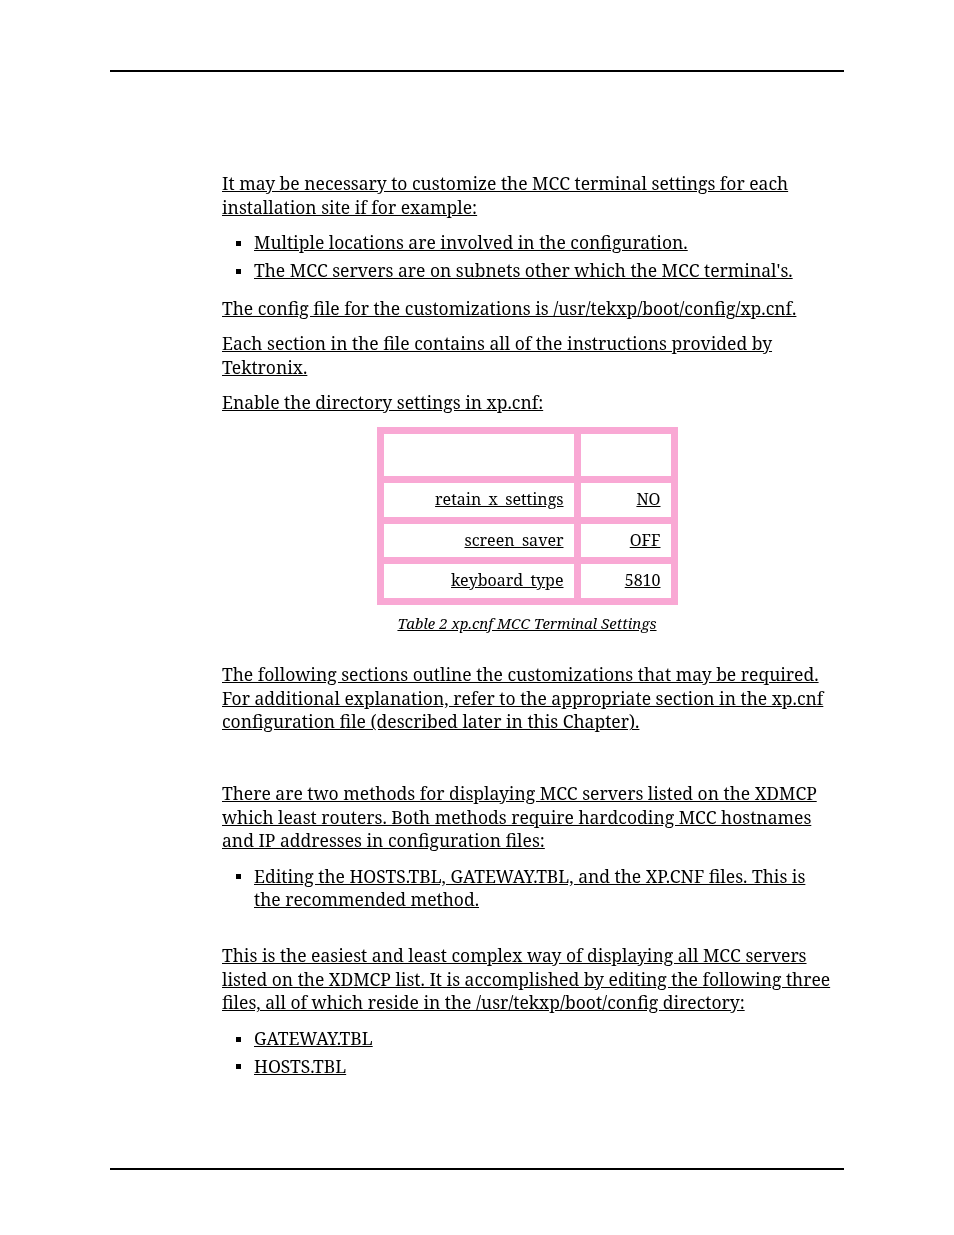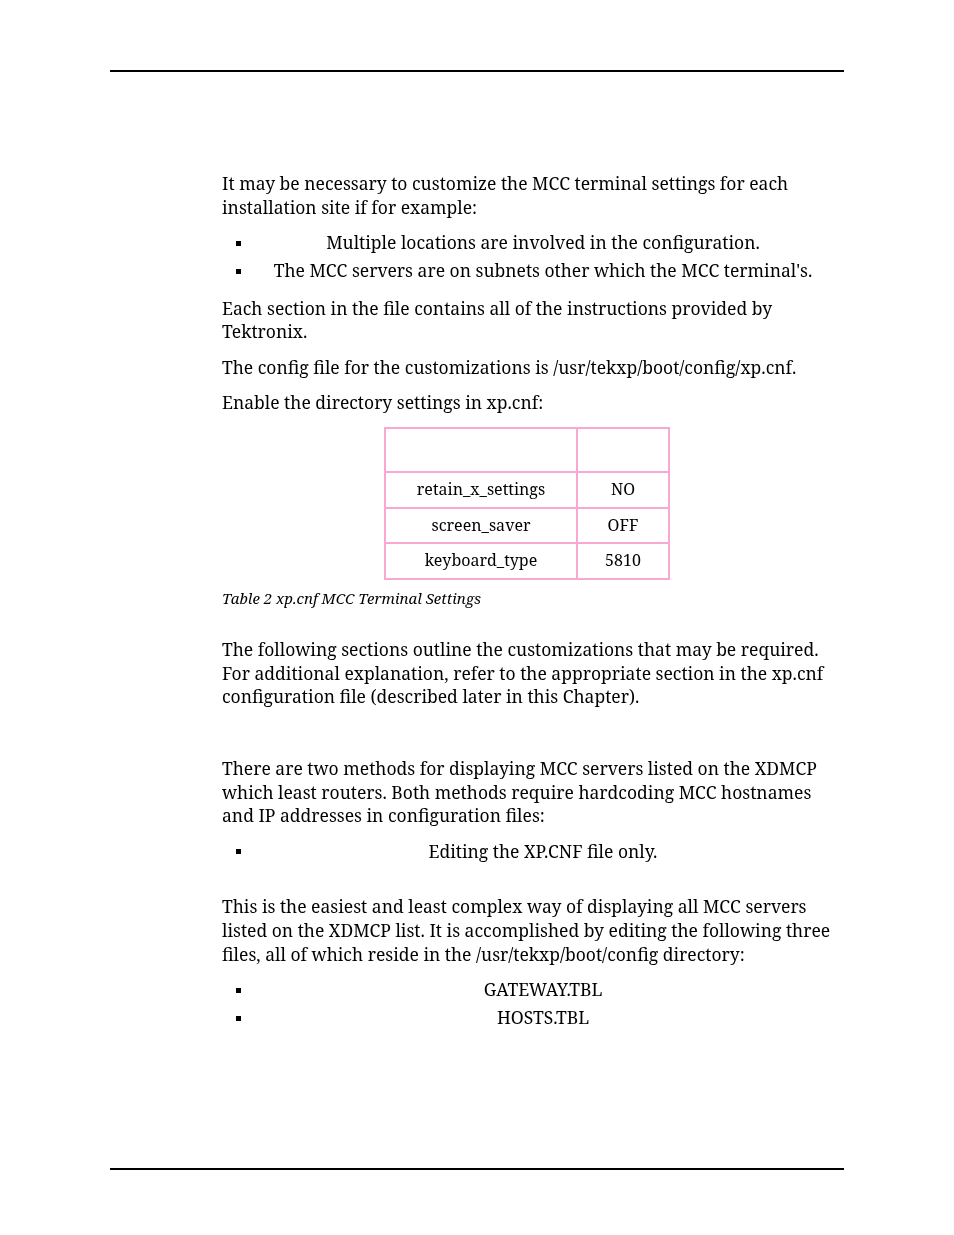--- a/index.html
+++ b/index.html
@@ -26,59 +26,60 @@
     position: absolute;
     left: 110px; right: 110px;
     bottom: 65px;
   }
   .rule-bottom {
     border-top: 2px solid #000;
   }
   .content {
     margin-left: 112px;   
     margin-right: 12px;
+    text-decoration: underline;
   }
   p { margin: 0 0 12px 0; }
   ul.sq {
     list-style: none;
     padding: 0;
     margin: 4px 0 14px 0;
   }
   ul.sq > li {
     position: relative;
     padding-left: 32px;
     margin: 4px 0;
-    text-align: center;
   }
   ul.sq > li::before {
     content: "";
     position: absolute;
     left: 14px;
     top: 0.55em;
     width: 5px; height: 5px;
     background: #000;
   }
   table.settings {
     border-collapse: collapse;
     margin: 10px auto 8px auto;
   }
   table.settings th, table.settings td {
-    border: 2px solid #f9a8d4;
+    border: 7px solid #f9a8d4;
     padding: 6px 10px;
-    text-align: center;
+    text-align: right;
     font-size: 16px;
     font-family: "Noto Serif", "Georgia", serif;
   }
   table.settings th {
     font-weight: normal;
     height: 30px;
   }
   table.settings th:first-child, table.settings td:first-child { width: 170px; }
   table.settings th:last-child,  table.settings td:last-child  { width: 70px; }
   .caption {
+    text-align: center;
     font-style: italic;
     font-size: 15px;
     margin: 4px 0 30px 0;
   }
   .gap { height: 36px; }
   .gap-sm { height: 18px; }
 </style>
 </head>
 <body>
 
@@ -88,22 +89,22 @@
 
   <div class="content">
 
     <p>It may be necessary to customize the MCC terminal settings for each installation site if for example:</p>
 
     <ul class="sq">
       <li>Multiple locations are involved in the configuration.</li>
       <li>The MCC servers are on subnets other which the MCC terminal's.</li>
     </ul>
 
+    <p>The config file for the customizations is /usr/tekxp/boot/config/xp.cnf.</p>
     <p>Each section in the file contains all of the instructions provided by Tektronix.</p>
-    <p>The config file for the customizations is /usr/tekxp/boot/config/xp.cnf.</p>
     <p>Enable the directory settings in xp.cnf:</p>
 
     <table class="settings">
       <thead>
         <tr>
           <th></th>
           <th></th>
         </tr>
       </thead>
       <tbody>
@@ -123,21 +124,21 @@
     </table>
 
     <div class="caption">Table 2 xp.cnf MCC Terminal Settings</div>
 
     <p>The following sections outline the customizations that may be required. For additional explanation, refer to the appropriate section in the xp.cnf configuration file (described later in this Chapter).</p>
 
     <div class="gap"></div>
 
     <p>There are two methods for displaying MCC servers listed on the XDMCP which least routers. Both methods require hardcoding MCC hostnames and IP addresses in configuration files:</p>
     <ul class="sq">
-      <li>Editing the XP.CNF file only.</li>
+      <li>Editing the HOSTS.TBL, GATEWAY.TBL, and the XP.CNF files. This is the recommended method.</li>
     </ul>
 
     <div class="gap-sm"></div>
 
     <p>This is the easiest and least complex way of displaying all MCC servers listed on the XDMCP list. It is accomplished by editing the following three files, all of which reside in the /usr/tekxp/boot/config directory:</p>
     <ul class="sq">
       <li>GATEWAY.TBL</li>
       <li>HOSTS.TBL</li>
     </ul>
 

